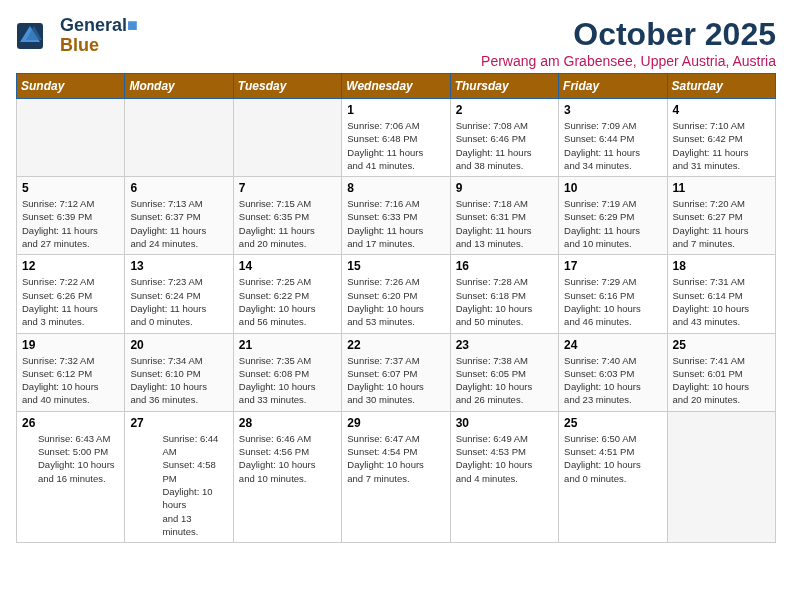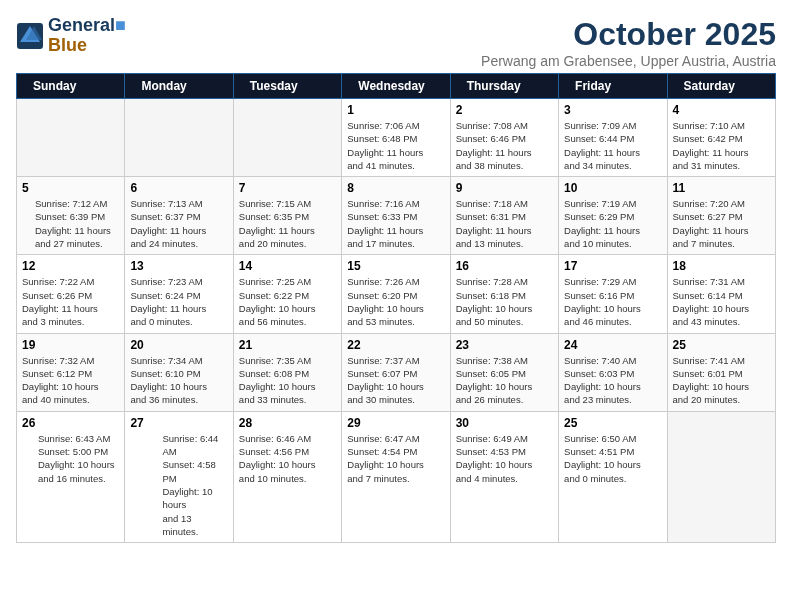--- a/index.html
+++ b/index.html
@@ -12,21 +12,21 @@
     }
     .header {
       display: flex;
       align-items: flex-start;
       justify-content: space-between;
       margin-bottom: 4px;
     }
     .logo {
       display: flex;
       align-items: center;
-      gap: 4px;
+      gap: 16px;
     }
     .logo-text {
       font-size: 18px;
       font-weight: bold;
       color: #1a3a5c;
       line-height: 1.1;
     }
     .logo-text span {
       color: #4a90d9;
     }
@@ -37,36 +37,37 @@
     .title-block {
       text-align: right;
     }
     .month-title {
       font-size: 32px;
       font-weight: bold;
       color: #1a3a5c;
     }
     .subtitle {
       font-size: 14px;
-      color: #737373;
+      color: #be185d;
       font-weight: normal;
     }
     .calendar {
       width: 100%;
       border-collapse: collapse;
       border: 1px solid #ccc;
     }
     .calendar th {
-      background: #0f172a;
+      background: #a16207;
       color: #fff;
       font-size: 12px;
       font-weight: bold;
-      padding: 5px 16px;
+      padding: 5px 4px;
       text-align: left;
       border: 1px solid #2260a0;
+      font-style: italic;
     }
     .calendar td {
       vertical-align: top;
       border: 1px solid #ccc;
       padding: 4px 5px;
       width: calc(100% / 7);
       min-height: 80px;
       font-size: 10px;
       color: #333;
       background: #fff;
@@ -155,21 +156,21 @@
           <div class="day-number">4</div>
           <div class="day-info" style="white-space: pre-line;">Sunrise: 7:10 AM
 Sunset: 6:42 PM
 Daylight: 11 hours
 and 31 minutes.</div>
         </td>
       </tr>
       <tr>
         <td>
           <div class="day-number">5</div>
-          <div class="day-info" style="white-space: pre-line; margin-left: 13px;">Sunrise: 7:12 AM
+          <div class="day-info" style="white-space: pre-line;">Sunrise: 7:12 AM
 Sunset: 6:39 PM
 Daylight: 11 hours
 and 27 minutes.</div>
         </td>
         <td>
           <div class="day-number">6</div>
           <div class="day-info" style="white-space: pre-line;">Sunrise: 7:13 AM
 Sunset: 6:37 PM
 Daylight: 11 hours
 and 24 minutes.</div>

